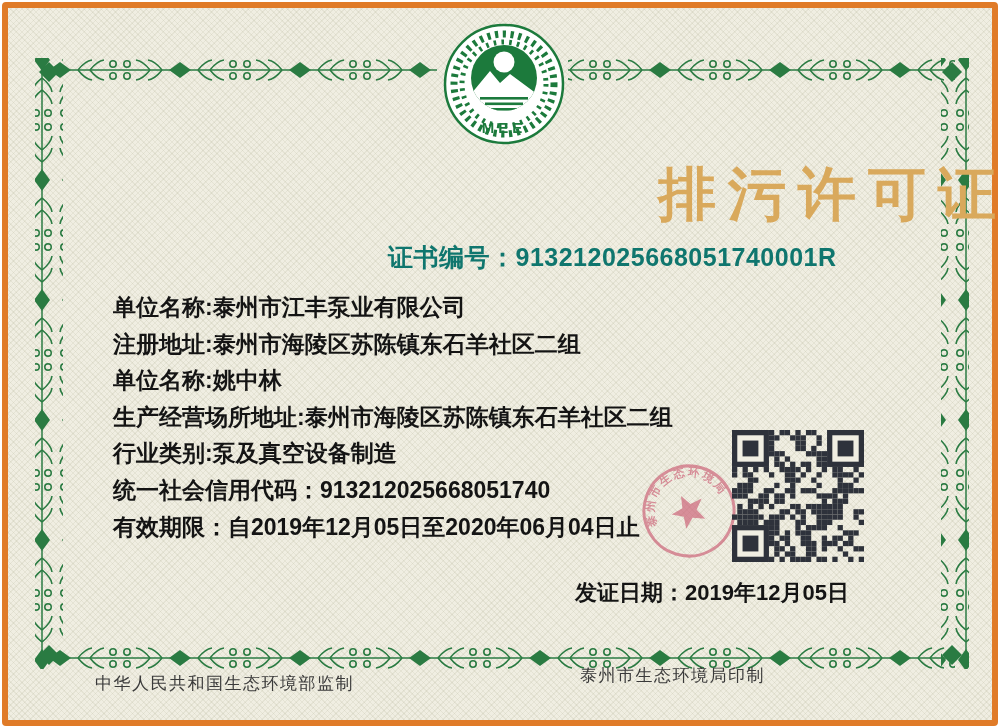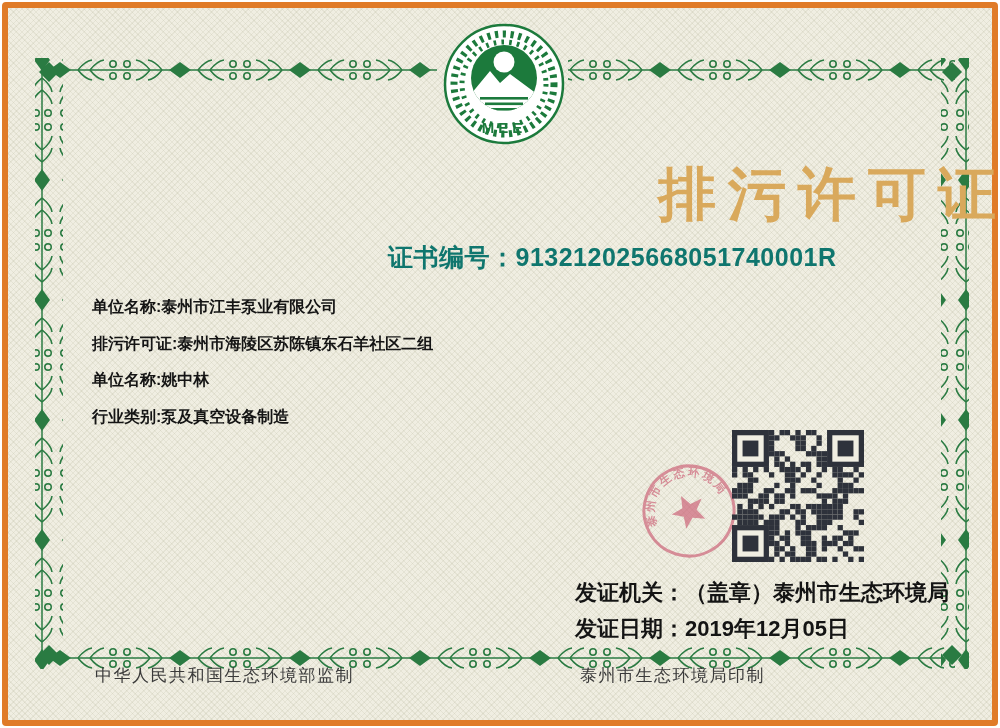--- a/index.html
+++ b/index.html
@@ -20,29 +20,29 @@
   .logo{position:absolute;left:442px;top:20px;width:124px;height:128px;}
   .title{
     position:absolute;left:0;top:156px;width:100%;text-align:right;
     font-size:58px;font-weight:bold;color:#d9a95c;letter-spacing:12px;text-indent:12px;padding-left:8px;
   }
   .certline{
     position:absolute;left:388px;top:241px;font-size:25px;font-weight:bold;color:#0f766e;
     letter-spacing:0.5px;
   }
   .fields{position:absolute;left:92px;top:289px;}
-  .frow{height:36.6px;line-height:36.6px;font-size:16px;font-weight:bold;color:#141414;white-space:nowrap;}
+  .frow{height:36.6px;line-height:36.6px;font-size:23px;font-weight:bold;color:#141414;white-space:nowrap;margin-left:21px;}
   .issue{position:absolute;left:575px;top:575px;}
   .irow{height:36px;line-height:36px;font-size:22px;font-weight:bold;color:#141414;white-space:nowrap;}
   .footer{
     position:absolute;left:0;top:664px;width:100%;
     font-family:"Liberation Serif","DejaVu Serif",serif;
     font-size:17px;color:#3a3a3a;letter-spacing:1.5px;
   }
-  .footer .fl{position:absolute;left:95px;}
+  .footer .fl{position:absolute;left:95px;margin-top:8px;}
   .footer .fr{position:absolute;left:580px;}
   .seal{position:absolute;left:638px;top:458px;width:102px;height:106px;opacity:0.62;}
   .qr{position:absolute;left:732px;top:428px;width:132px;height:136px;}
 </style>
 </head>
 <body>
 
 <div class="page">
   <div class="paper"></div>
 
@@ -104,23 +104,26 @@
     </g>
     <text x="0" y="49" text-anchor="middle" font-size="15" font-weight="bold" fill="#1c7a3c" letter-spacing="4" font-family="Liberation Sans, sans-serif">MEE</text>
   </svg>
 
   <div class="title">排污许可证</div>
 
   <div class="certline"><span>证书编号：</span><span>913212025668051740001R</span></div>
 
   <div class="fields">
     <div class="frow"><span>单位名称:</span><span>泰州市江丰泵业有限公司</span></div>
-    <div class="frow"><span>排污许可证:</span><span>泰州市海陵区苏陈镇东石羊社区二组</span></div>
+    <div class="frow"><span>注册地址:</span><span>泰州市海陵区苏陈镇东石羊社区二组</span></div>
     <div class="frow"><span>单位名称:</span><span>姚中林</span></div>
+    <div class="frow"><span>生产经营场所地址:</span><span>泰州市海陵区苏陈镇东石羊社区二组</span></div>
     <div class="frow"><span>行业类别:</span><span>泵及真空设备制造</span></div>
+    <div class="frow"><span>统一社会信用代码：</span><span>913212025668051740</span></div>
+    <div class="frow"><span>有效期限：</span><span>自2019年12月05日至2020年06月04日止</span></div>
   </div>
 
   <svg class="seal" viewBox="-51 -53 102 106">
     <g transform="rotate(-28)">
       <circle cx="0" cy="0" r="45" fill="none" stroke="#c9556d" stroke-width="3"></circle>
       <path d="M0,-17 L4.6,-5.5 L17,-5 L7.3,2.6 L10.8,14.5 L0,7.6 L-10.8,14.5 L-7.3,2.6 L-17,-5 L-4.6,-5.5 Z" fill="#c9556d"></path>
       <defs>
           <path id="sealArc" d="M -34,8 A 35,35 0 1 1 34,8"></path>
         </defs>
       <text font-size="11.5" font-weight="bold" fill="#c9556d" font-family="Liberation Sans, sans-serif">
@@ -378,21 +381,20 @@
         <rect x="10.56" y="10.56" width="15.84" height="15.84" fill="#2e323b"></rect>
         <rect x="95.04" y="0" width="36.96" height="36.96" fill="#2e323b"></rect>
         <rect x="100.32000000000001" y="5.28" width="26.400000000000002" height="26.400000000000002" fill="#f0eee2"></rect>
         <rect x="105.60000000000001" y="10.56" width="15.84" height="15.84" fill="#2e323b"></rect>
         <rect x="0" y="95.04" width="36.96" height="36.96" fill="#2e323b"></rect>
         <rect x="5.28" y="100.32000000000001" width="26.400000000000002" height="26.400000000000002" fill="#f0eee2"></rect>
         <rect x="10.56" y="105.60000000000001" width="15.84" height="15.84" fill="#2e323b"></rect>
       </svg></div>
 
   <div class="issue">
-    <div class="irow"><span>发证机关：</span><span>（盖章）泰州市生态环境局</span></div>
     <div class="irow"><span>发证日期：</span><span>2019年12月05日</span></div>
   </div>
 
   <div class="footer">
     <span class="fl">中华人民共和国生态环境部监制</span>
     <span class="fr">泰州市生态环境局印制</span>
   </div>
 </div>
 
 </body></html>

